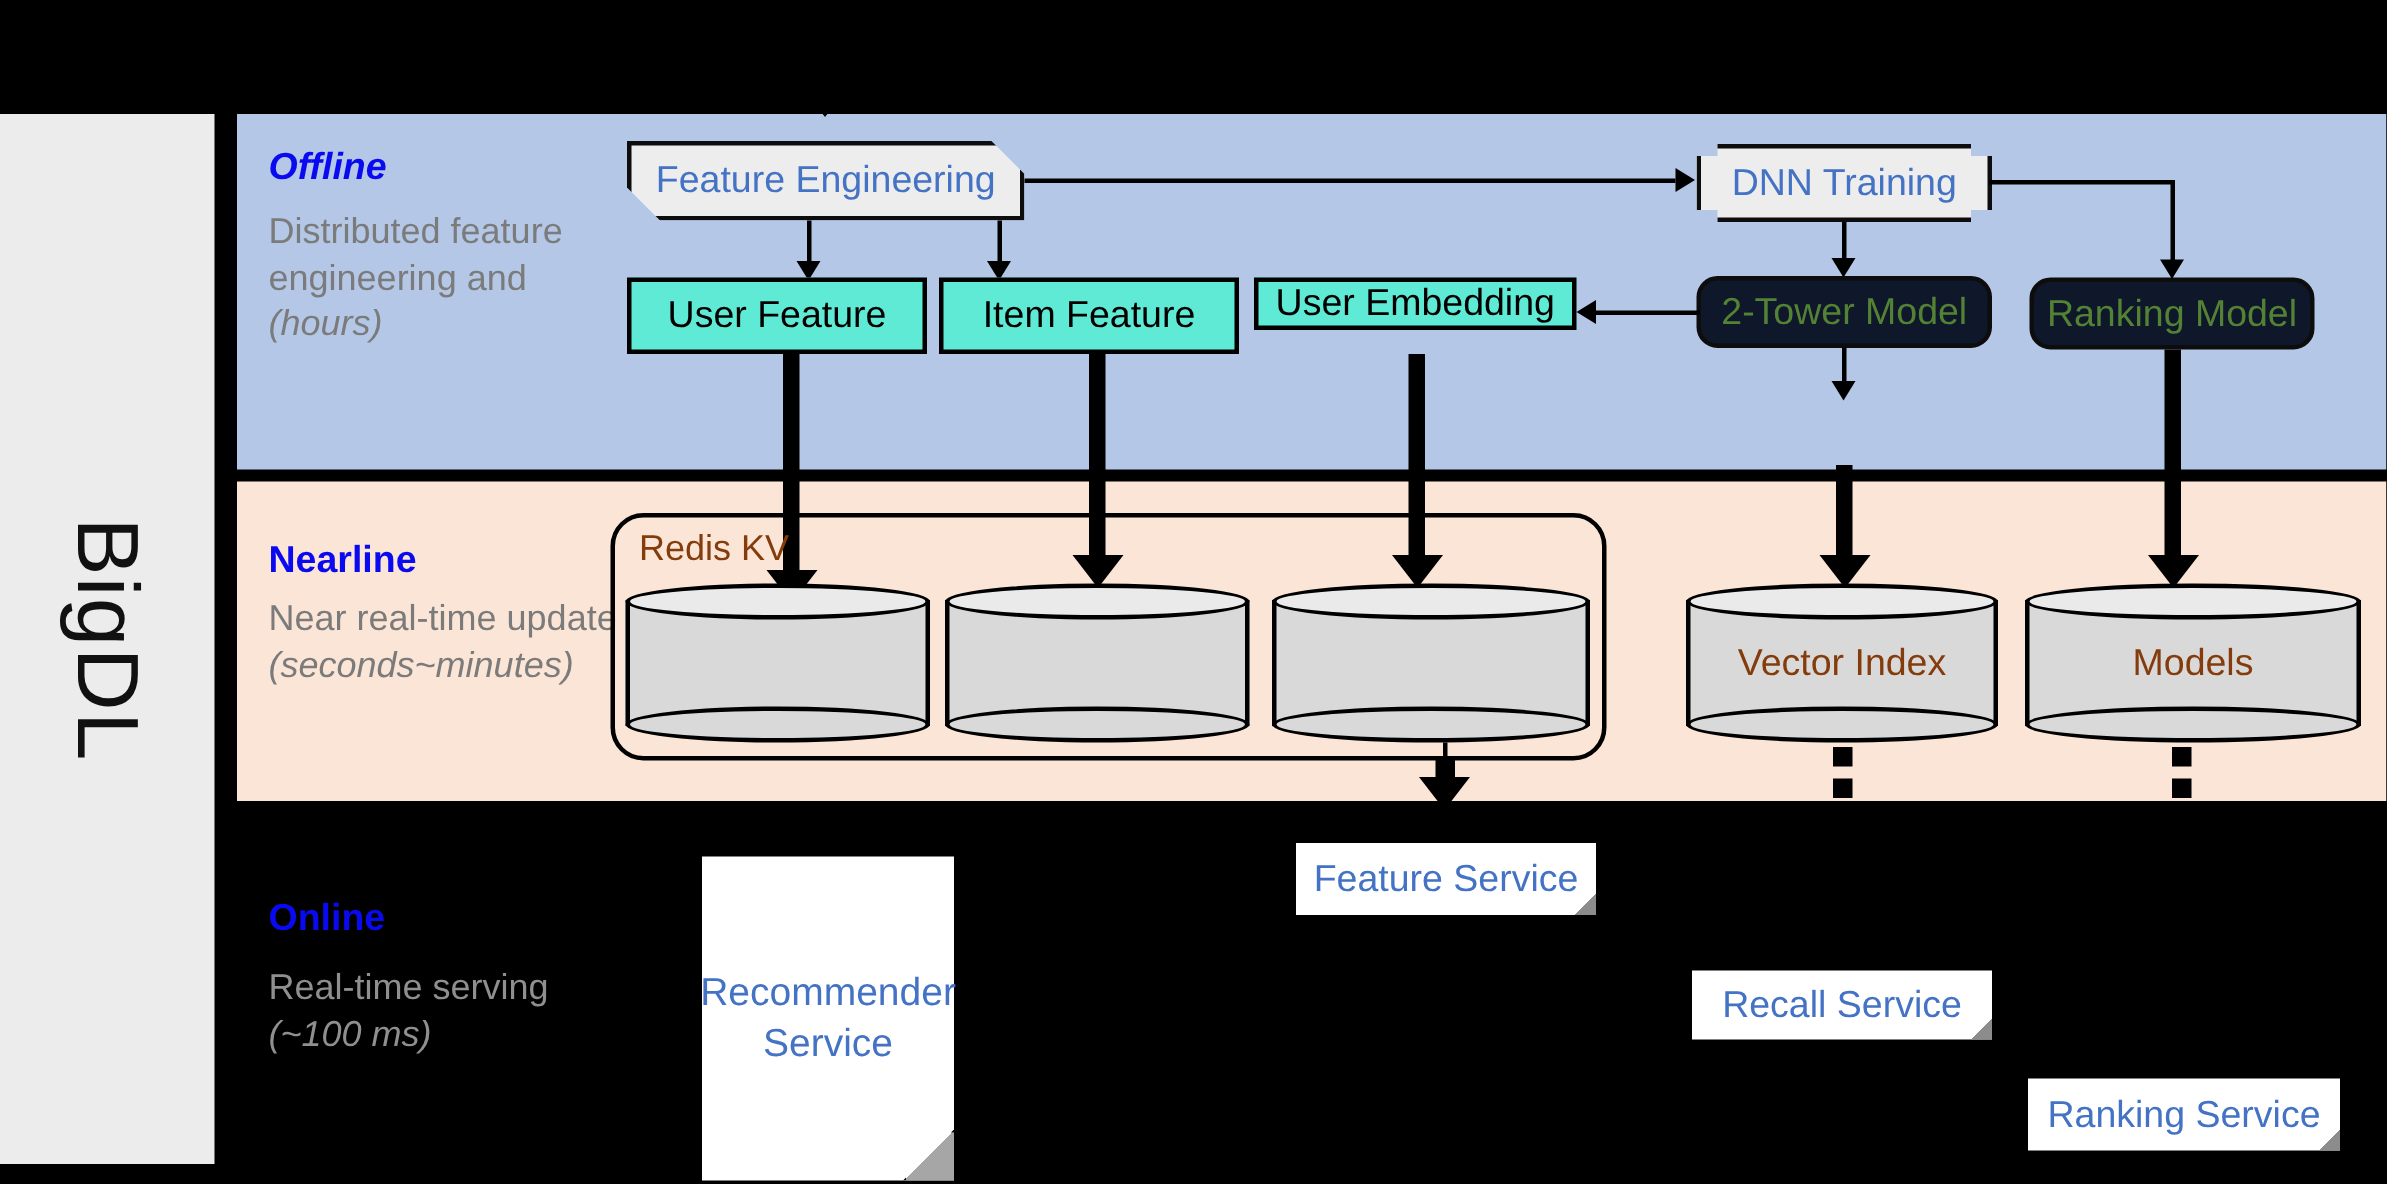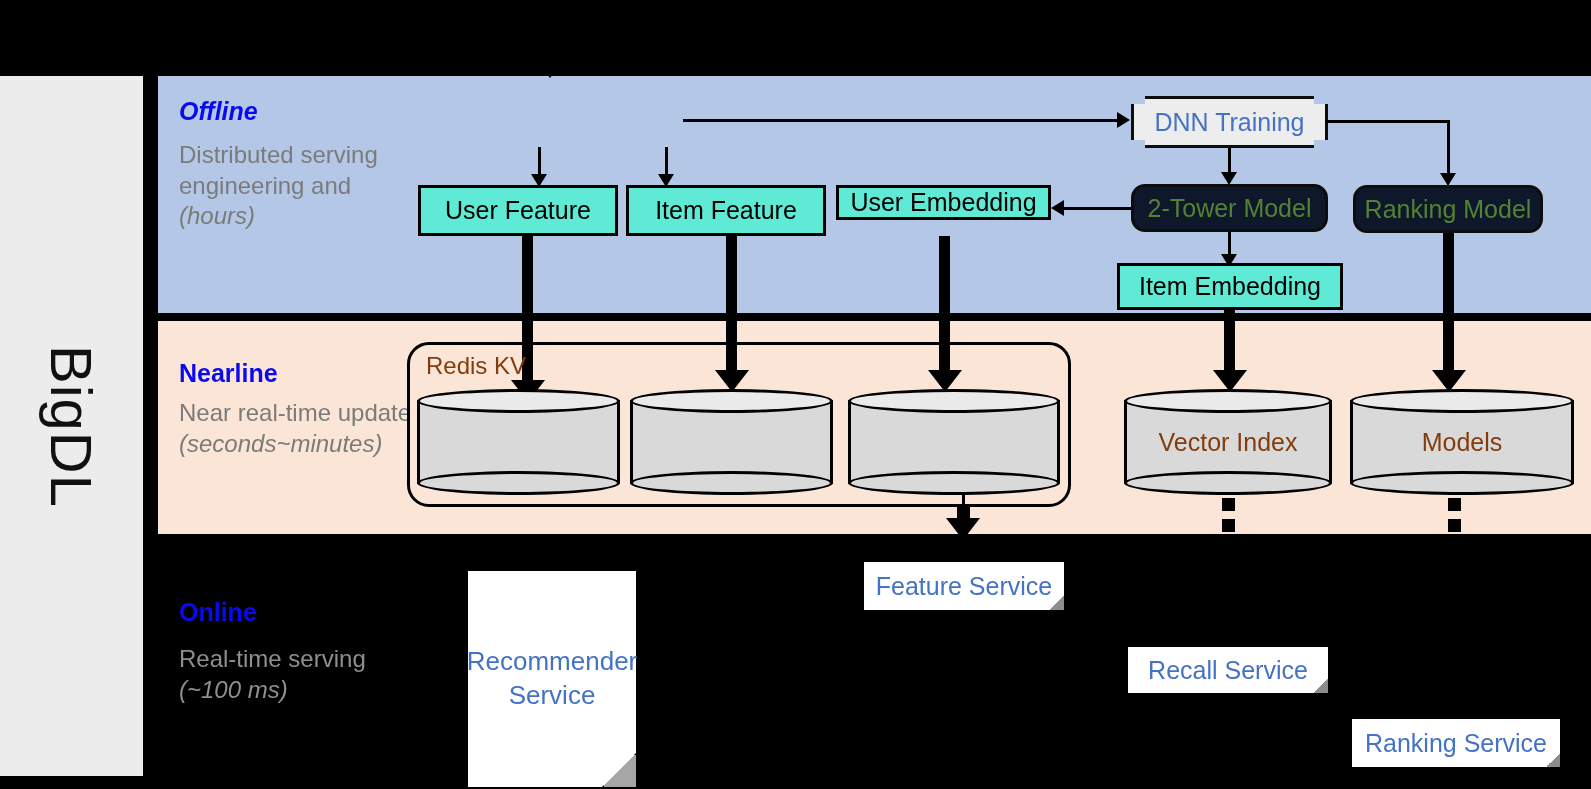--- a/index.html
+++ b/index.html
@@ -109,32 +109,35 @@
   <div class="band" id="band-nearline"></div>
   <div class="band" id="band-online"></div>
 
   <div id="bigdl-rail">
     <div id="bigdl-label">
       <span>BigDL</span>
     </div>
   </div>
 
   <div class="band-title" id="ttl-offline">Offline</div>
-  <div class="band-desc" id="dsc-offline"><span>Distributed serving engineering and </span><i>(hours)</i></div>
+  <div class="band-desc" id="dsc-offline"><span>Distributed feature engineering and </span><i>(hours)</i></div>
 
   <div class="band-title" id="ttl-nearline">Nearline</div>
   <div class="band-desc" id="dsc-nearline"><span>Near real-time update </span><i>(seconds~minutes)</i></div>
 
   <div class="band-title" id="ttl-online">Online</div>
   <div class="band-desc" id="dsc-online"><span>Real-time serving </span><i>(~100 ms)</i></div>
 
 
   <div class="ln vthin" style="left:548px;top:62px;height:12px;"></div>
   <div class="arw-dn-thick" style="left:533px;top:56px;"></div>
 
+  <div class="node flag-box clip-fe" id="feature-engineering" style="left:418px;top:94px;width:265px;height:53px;">
+    <span>Feature Engineering</span>
+  </div>
 
   <div class="node flag-box clip-dnn" id="dnn-training" style="left:1131px;top:96px;width:197px;height:52px;text-align:right;">
     <span>DNN Training</span>
   </div>
 
   <div class="ln hthin" style="left:683px;top:119px;width:434px;"></div>
   <div class="arw-rt-thin" style="left:1117px;top:112px;"></div>
 
   <div class="ln vthin" style="left:538px;top:147px;width:3px;height:30px;"></div>
   <div class="arw-dn-thin" style="left:531px;top:174px;"></div>
@@ -165,23 +168,20 @@
   <div class="ln hthin" style="left:1326px;top:120px;width:124px;"></div>
   <div class="ln vthin" style="left:1447px;top:120px;width:3px;height:55px;"></div>
   <div class="arw-dn-thin" style="left:1440px;top:173px;"></div>
 
   <div class="ln hthin" style="left:1063px;top:207px;width:70px;"></div>
   <div class="arw-lf-thin" style="left:1051px;top:200px;"></div>
 
   <div class="ln vthin" style="left:1228px;top:232px;width:3px;height:25px;"></div>
   <div class="arw-dn-thin" style="left:1221px;top:254px;"></div>
 
-  <div class="node gray-box" id="item-embedding" style="left:1117px;top:263px;width:226px;height:47px;">
-    <span>Item Embedding</span>
-  </div>
 
   <div class="ln vthick" style="left:522px;top:236px;height:152px;"></div>
   <div class="arw-dn-thick" style="left:511px;top:380px;"></div>
 
   <div class="ln vthick" style="left:726px;top:236px;height:142px;"></div>
   <div class="arw-dn-thick" style="left:715px;top:370px;"></div>
 
   <div class="ln vthick" style="left:939px;top:236px;height:142px;"></div>
   <div class="arw-dn-thick" style="left:928px;top:370px;"></div>
 

